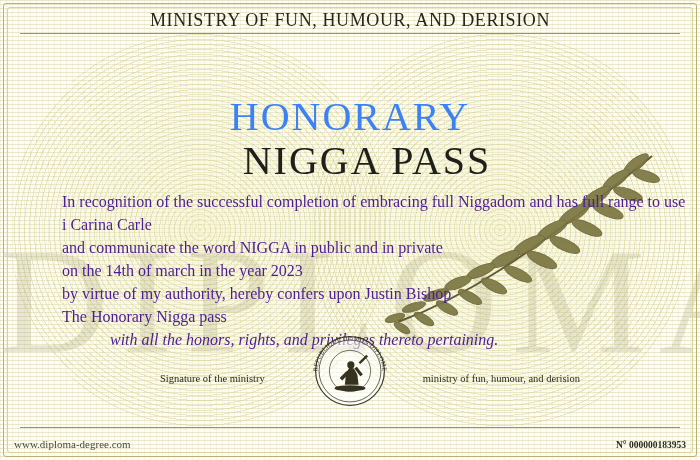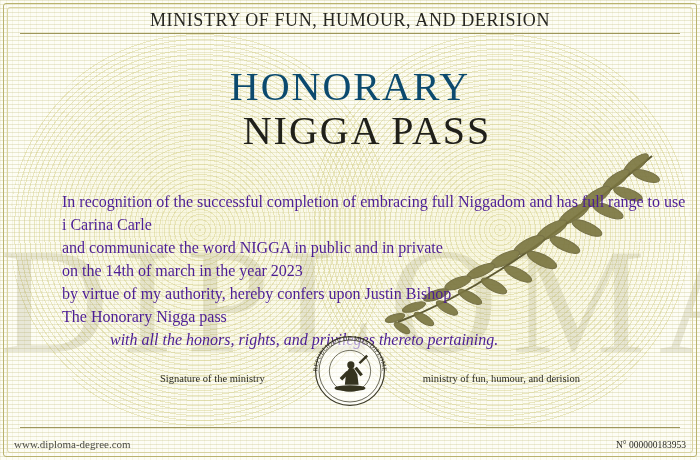--- a/index.html
+++ b/index.html
@@ -111,22 +111,23 @@
 
   
   .title-block {
     position: absolute;
     top: 66px; left: 0; right: 0;
     text-align: center;
   }
   .title-line1 {
     font-size: 40px;
     letter-spacing: 2px;
-    color: #0c4a6e;
+    color: #3b82f6;
     line-height: 1.05;
+    margin-top: 30px;
   }
   .title-line2 {
     font-size: 40px;
     letter-spacing: 2px;
     color: #20201a;
     line-height: 1.15;
     margin-left: 34px;
   }
 
   
@@ -182,20 +183,21 @@
     font-size: 11px;
     color: #4a4a42;
     font-family: "Liberation Serif", serif;
   }
   .serial {
     position: absolute;
     right: 14px;
     bottom: 10px;
     font-size: 9.5px;
     color: #2a2a22;
+    font-weight: bold;
   }
 </style>
 </head>
 <body>
 
 <div id="certificate">
 
   <div class="bg-base"></div>
   <div class="bg-oval left"></div>
   <div class="bg-oval right"></div>

